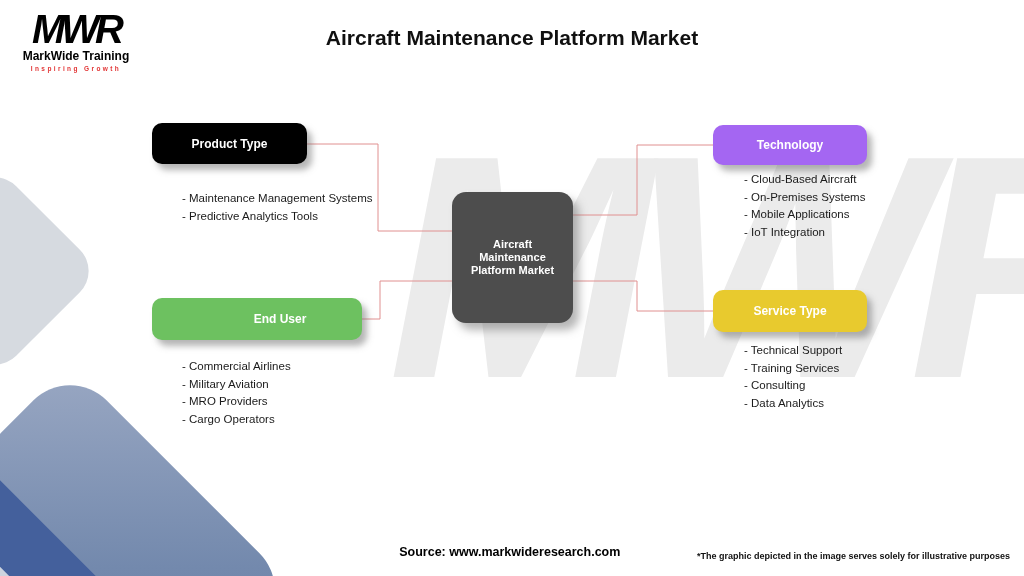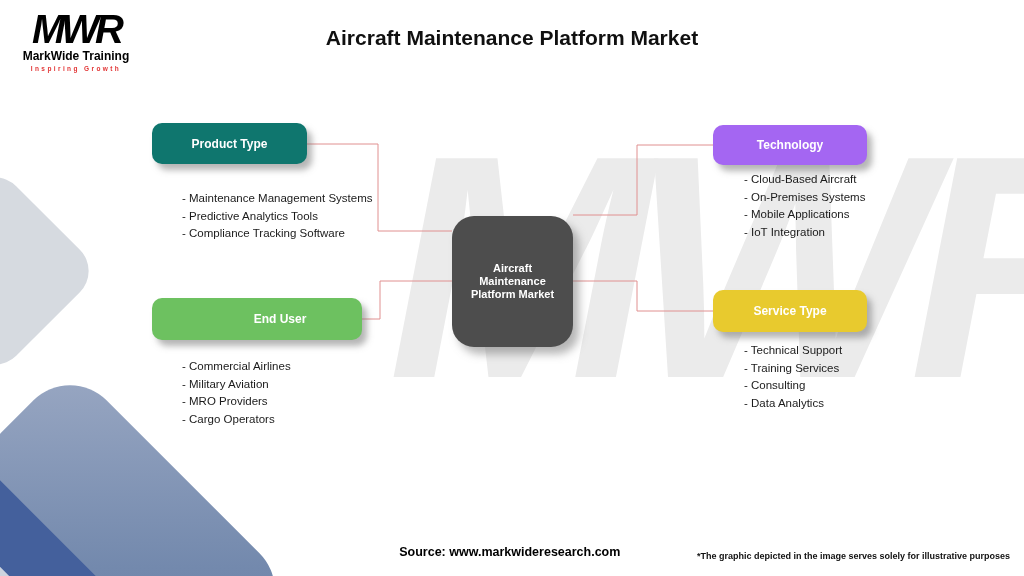--- a/index.html
+++ b/index.html
@@ -33,25 +33,24 @@
     position:absolute; left:0; right:0; top:26px; z-index:2;
     text-align:center; font-size:21px; font-weight:bold; color:#101010;
   }
 
   
   #connectors { position:absolute; left:0; top:0; z-index:1; }
 
   
   #center-node {
     position:absolute; left:452px; top:192px; width:121px; height:131px; z-index:3;
-    border-radius:22px; box-sizing:border-box; padding:0 10px;
+    border-radius:14px; box-sizing:border-box; padding:0 10px;
     display:flex; flex-direction:column; align-items:center; justify-content:center;
     color:#ffffff; font-weight:bold; font-size:11px; line-height:13px; text-align:center;
     box-shadow:6px 7px 8px rgba(110,110,110,0.5);
-    margin-top:24px;
   }
 
   
   .seg-header {
     position:absolute; z-index:2; border-radius:10px;
     display:flex; align-items:center; justify-content:center;
     color:#ffffff; font-weight:bold; font-size:12px;
     box-shadow:5px 6px 6px rgba(110,110,110,0.5);
   }
   #seg-product    { left:152px; top:123px; width:155px; height:41px; }
@@ -102,27 +101,26 @@
   <polyline points="713,145 637,145 637,215 573,215" fill="none" stroke-width="1"></polyline>
   <polyline points="316,319 380,319 380,281 452,281" fill="none" stroke-width="1"></polyline>
   <polyline points="713,311 637,311 637,281 573,281" fill="none" stroke-width="1"></polyline>
 </svg>
 
 <div id="center-node" style="background-color: rgb(77, 77, 77);">
   <span>Aircraft Maintenance</span>
   <span>Platform Market</span>
 </div>
 
-<div class="seg-header" id="seg-product" style="background-color: #0f766e;">
+<div class="seg-header" id="seg-product" style="background-color: #000000;">
   <span>Product Type</span>
 </div>
 <ul class="seg-list" id="list-product">
   <li>- Maintenance Management Systems</li>
   <li>- Predictive Analytics Tools</li>
-  <li>- Compliance Tracking Software</li>
 </ul>
 
 <div class="seg-header" id="seg-technology" style="background-color: rgb(164, 102, 242);">
   <span>Technology</span>
 </div>
 <ul class="seg-list" id="list-technology">
   <li>- Cloud-Based Aircraft</li>
   <li>- On-Premises Systems</li>
   <li>- Mobile Applications</li>
   <li>- IoT Integration</li>

